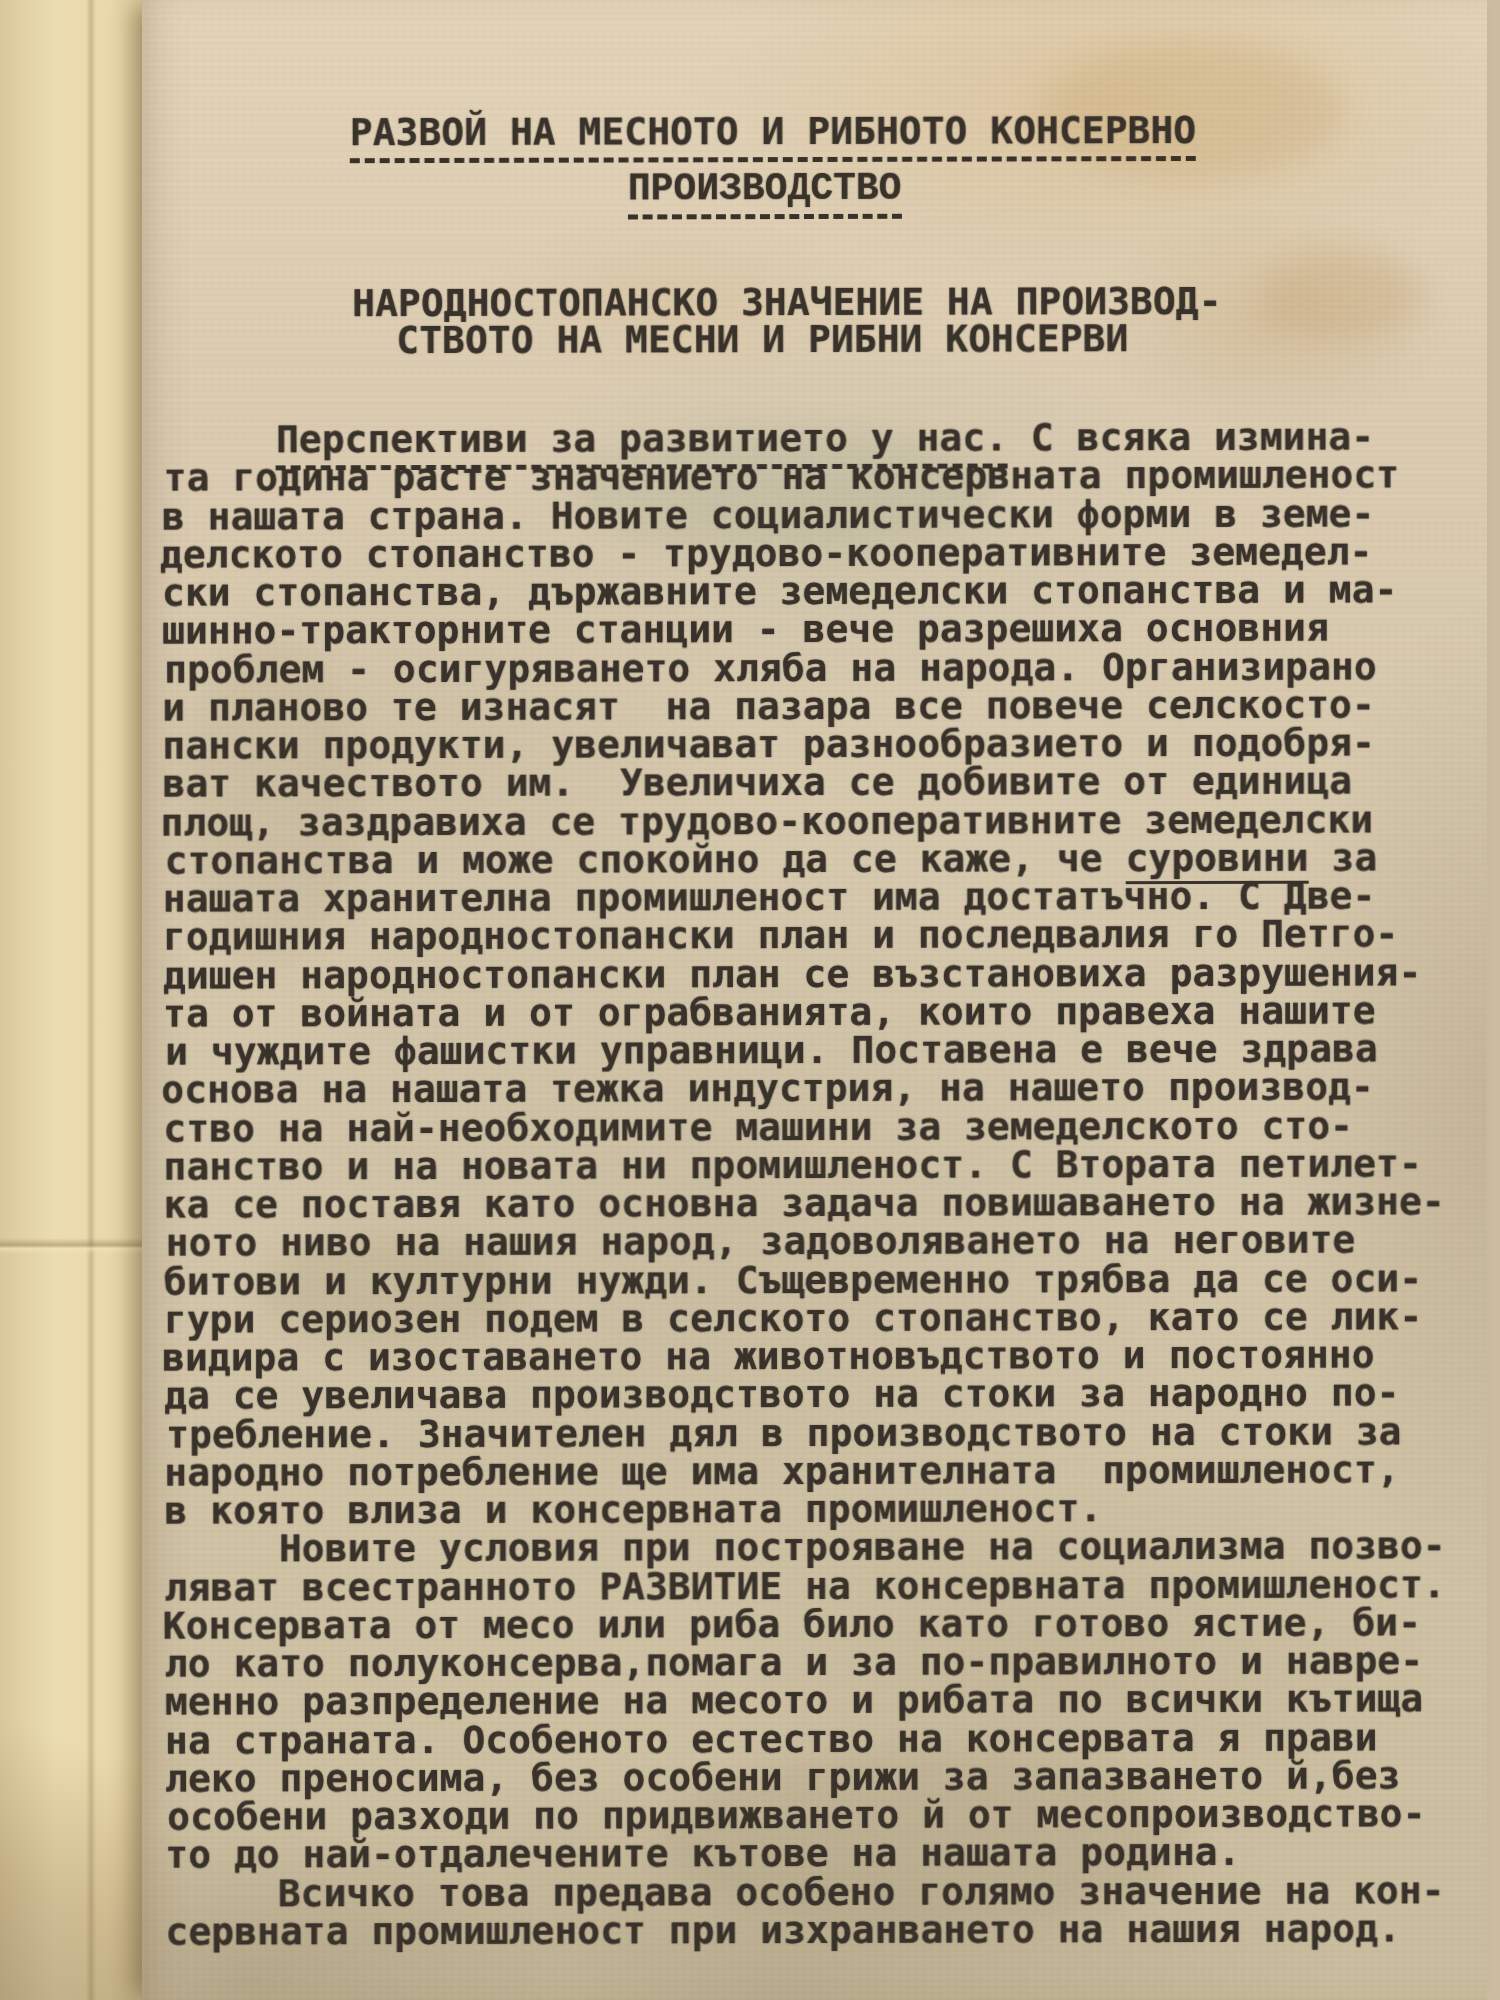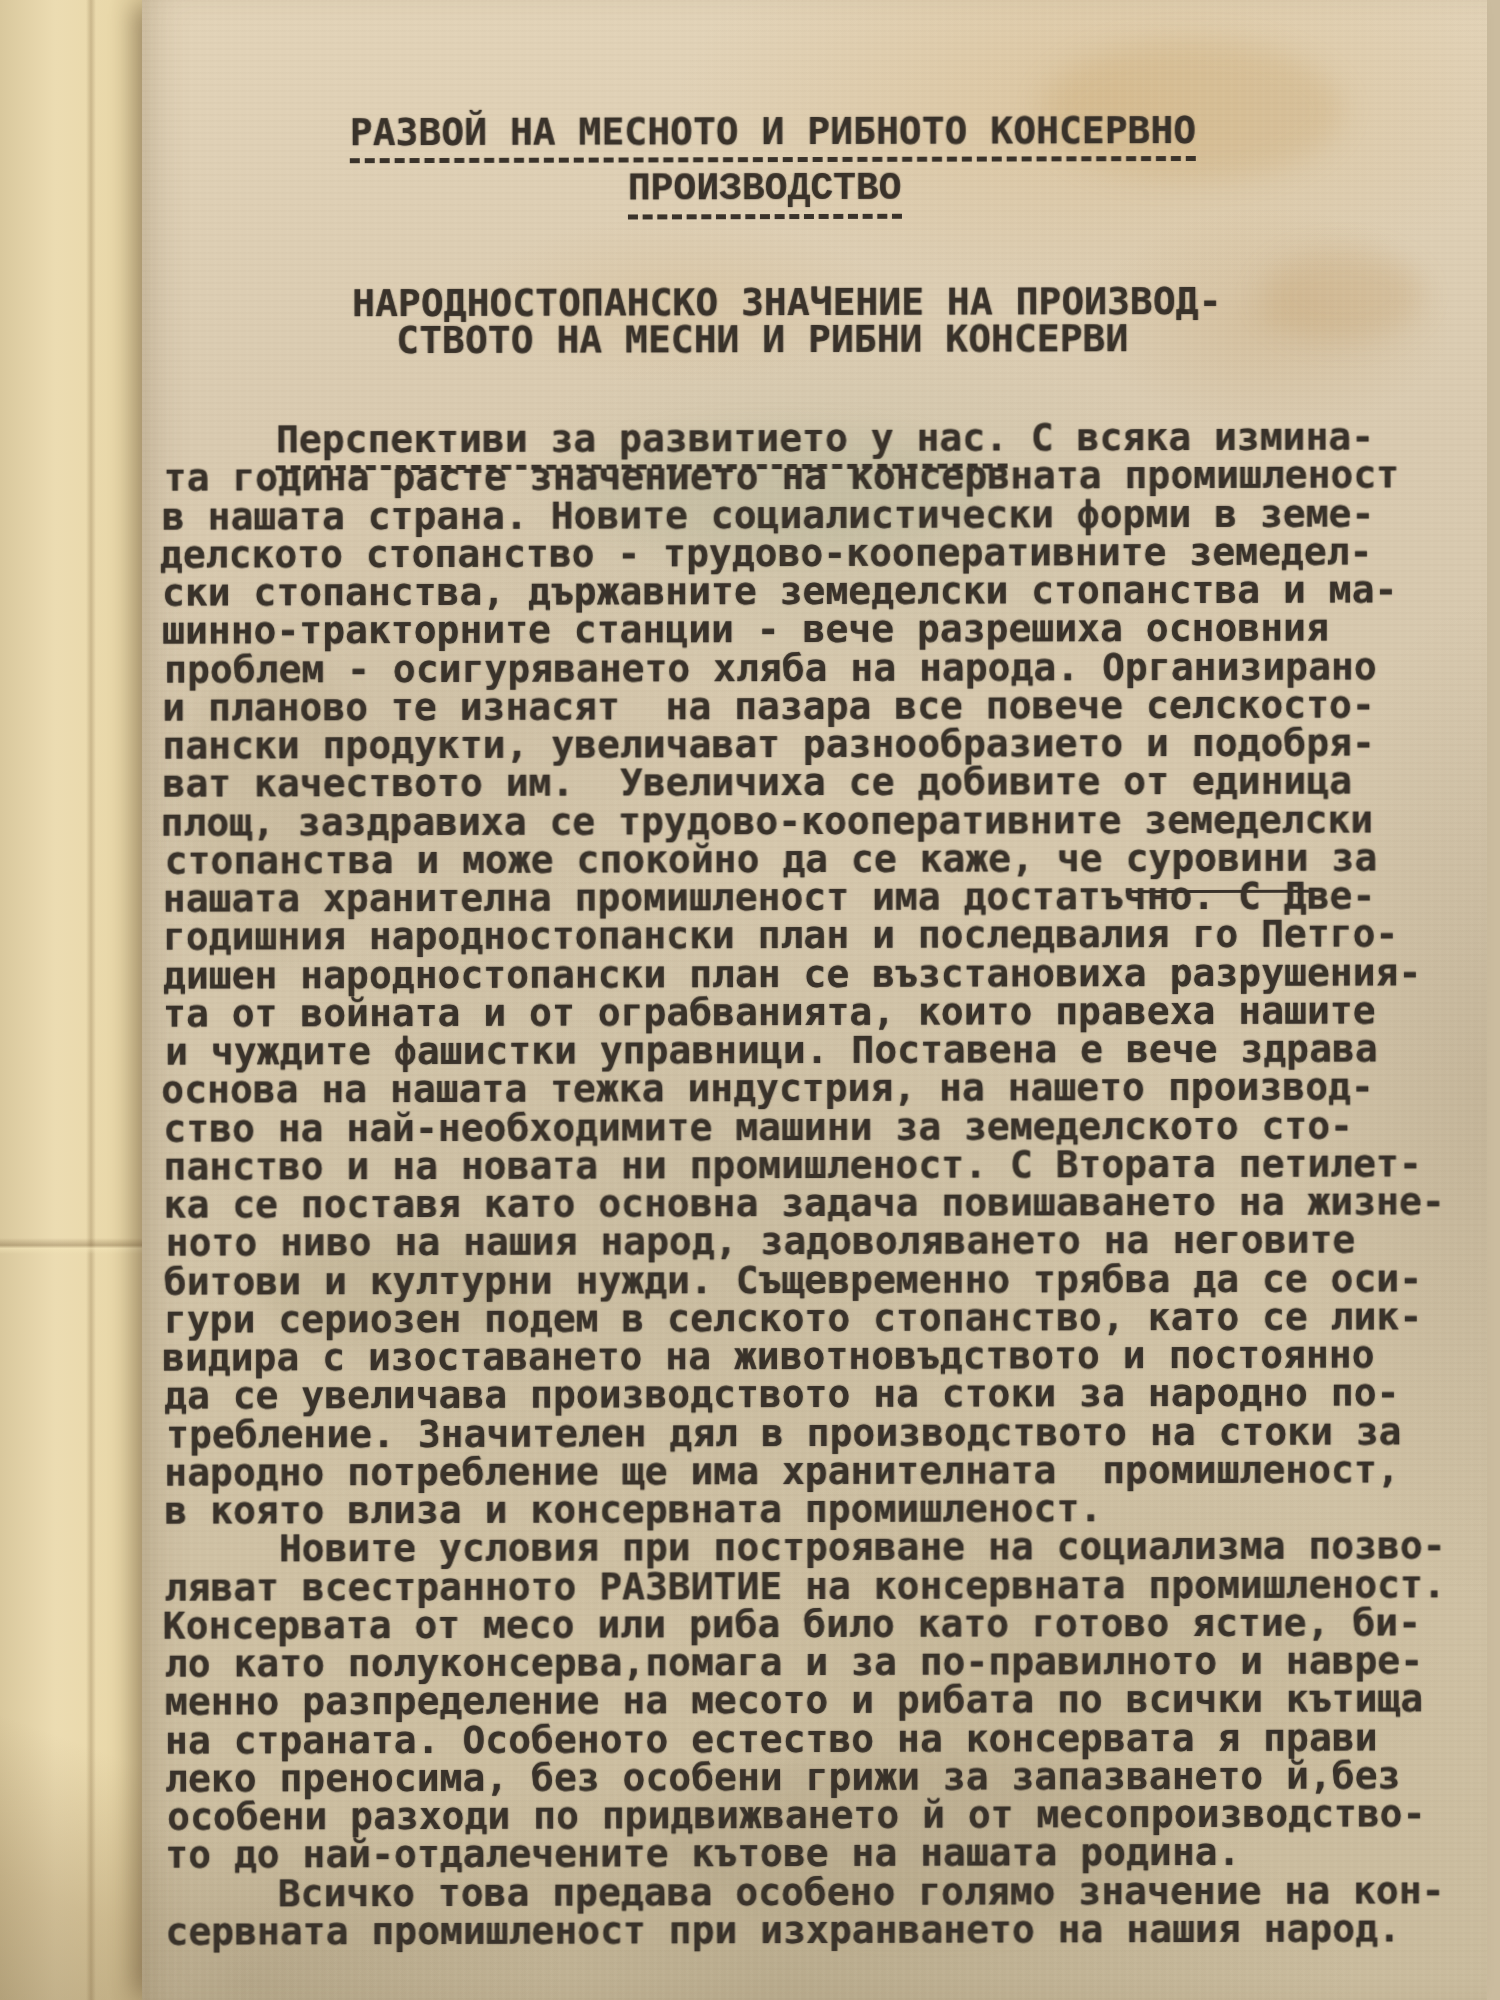--- a/index.html
+++ b/index.html
@@ -62,21 +62,21 @@
   .ink{
     position:absolute;inset:0;
     color:var(--ink,#39322a);
     font-weight:bold;
     transform:rotate(-0.15deg);
     filter:blur(0.3px);
     text-shadow:0 0 1.4px rgba(57,50,42,.75);
   }
   .tline{position:absolute;white-space:pre;font-size:38px;line-height:38px;}
   .u-dash{border-bottom:5px dashed currentColor;padding-bottom:4px;}
-  .u-solid{border-bottom:3px solid currentColor;padding-bottom:10px;}
+  .u-solid{border-bottom:3px solid currentColor;padding-bottom:1px;}
   .title-1{left:210px;top:112px;}
   .title-2{left:488px;top:170px;font-family:Liberation Mono, monospace;}
   .sub-1{left:212px;top:283px;}
   .sub-2{left:256px;top:320px;}
   .body-text{
     position:absolute;left:21px;top:419px;width:1330px;
     font-size:38px;line-height:38.25px;white-space:pre;
   }
   .body-text .line{height:38.25px;}
   .body-text .line:nth-child(5n+2){margin-left:2px;}

